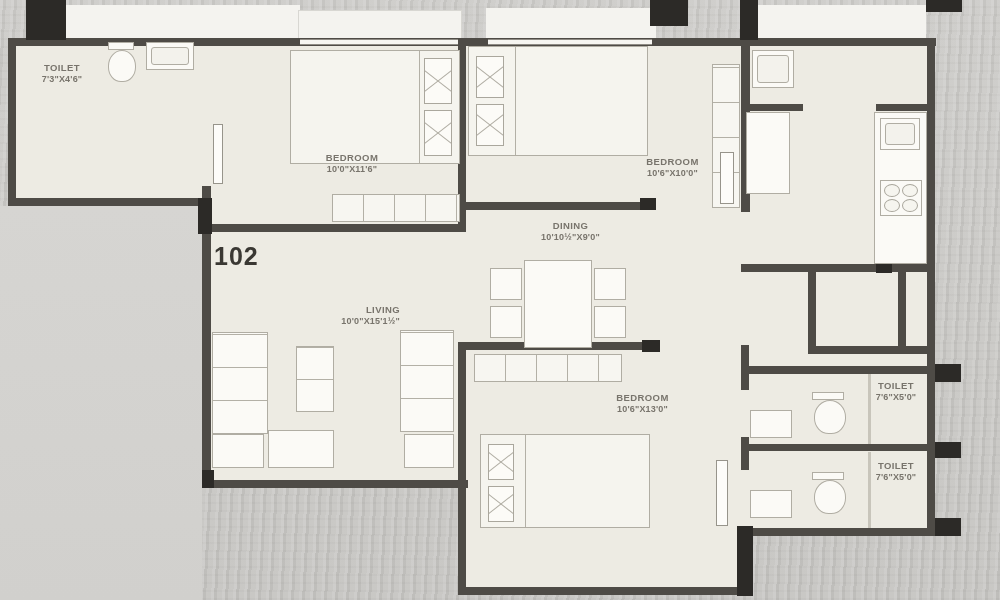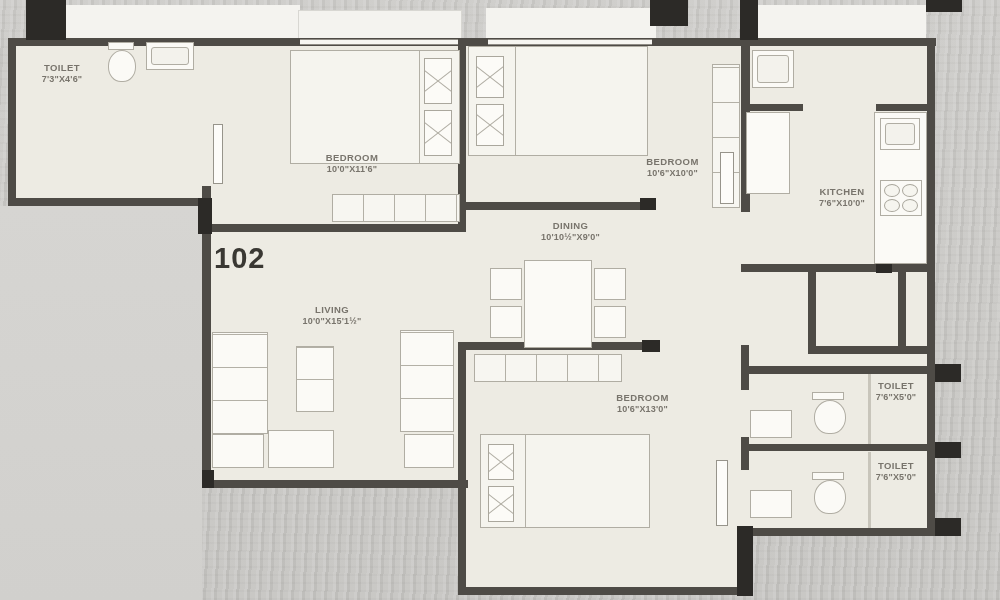--- a/index.html
+++ b/index.html
@@ -30,21 +30,21 @@
   .pillow::after{transform:translate(-50%,-50%) rotate(-38deg);}
   .wc{border-radius:50% 50% 46% 46%;}
   .inner{position:absolute;inset:4px;border:1px solid #b0ada3;border-radius:3px;background:#f3f2ec;}
   .leaf{position:absolute;background:#fdfcf9;border:1px solid #97948b;box-sizing:border-box;}
   .plite{position:absolute;background:#c8c5bb;}
   .burners{position:absolute;inset:3px;display:grid;grid-template-columns:1fr 1fr;grid-template-rows:1fr 1fr;gap:2px;}
   .burner{border:1px solid #a9a69c;border-radius:50%;background:#f6f5ef;}
   .room-label{position:absolute;text-align:center;color:var(--label-text,#78746c);
     font-size:9.5px;line-height:1.3;font-weight:700;letter-spacing:.4px;text-transform:uppercase;}
   .rdims{font-size:9px;font-weight:700;letter-spacing:.2px;}
-  .unit-num{position:absolute;font-size:29px;font-weight:700;letter-spacing:1px;color:var(--unit-number-text,#3a3833);}
+  .unit-num{position:absolute;font-size:25px;font-weight:700;letter-spacing:1px;color:var(--unit-number-text,#3a3833);}
 </style>
 </head>
 <body>
 
 <div class="stage">
 
   <div class="open-area" style="left:0;top:206px;width:202px;height:394px;"></div>
 
   <div class="band" style="left:64px;top:5px;width:236px;height:33px;"></div>
   <div class="band" style="left:298px;top:10px;width:162px;height:28px;border:1px solid #d8d7d2;"></div>
@@ -174,29 +174,25 @@
     <div class="rdims">7'3"X4'6"</div>
   </div>
   <div class="room-label" style="left:262px;top:152px;width:180px;">
     <div>BEDROOM</div>
     <div class="rdims">10'0"X11'6"</div>
   </div>
   <div class="room-label" style="left:605px;top:156px;width:135px;">
     <div>BEDROOM</div>
     <div class="rdims">10'6"X10'0"</div>
   </div>
-  <div class="room-label" style="left:786px;top:186px;width:112px;">
-    <div>KITCHEN</div>
-    <div class="rdims">7'6"X10'0"</div>
-  </div>
   <div class="room-label" style="left:498px;top:220px;width:145px;">
     <div>DINING</div>
     <div class="rdims">10'10½"X9'0"</div>
   </div>
-  <div class="room-label" style="left:256px;top:304px;width:152px;">
+  <div class="room-label" style="left:248px;top:304px;width:152px;text-align:right;">
     <div>LIVING</div>
     <div class="rdims">10'0"X15'1½"</div>
   </div>
   <div class="room-label" style="left:560px;top:392px;width:165px;">
     <div>BEDROOM</div>
     <div class="rdims">10'6"X13'0"</div>
   </div>
   <div class="room-label" style="left:860px;top:380px;width:72px;">
     <div>TOILET</div>
     <div class="rdims">7'6"X5'0"</div>

